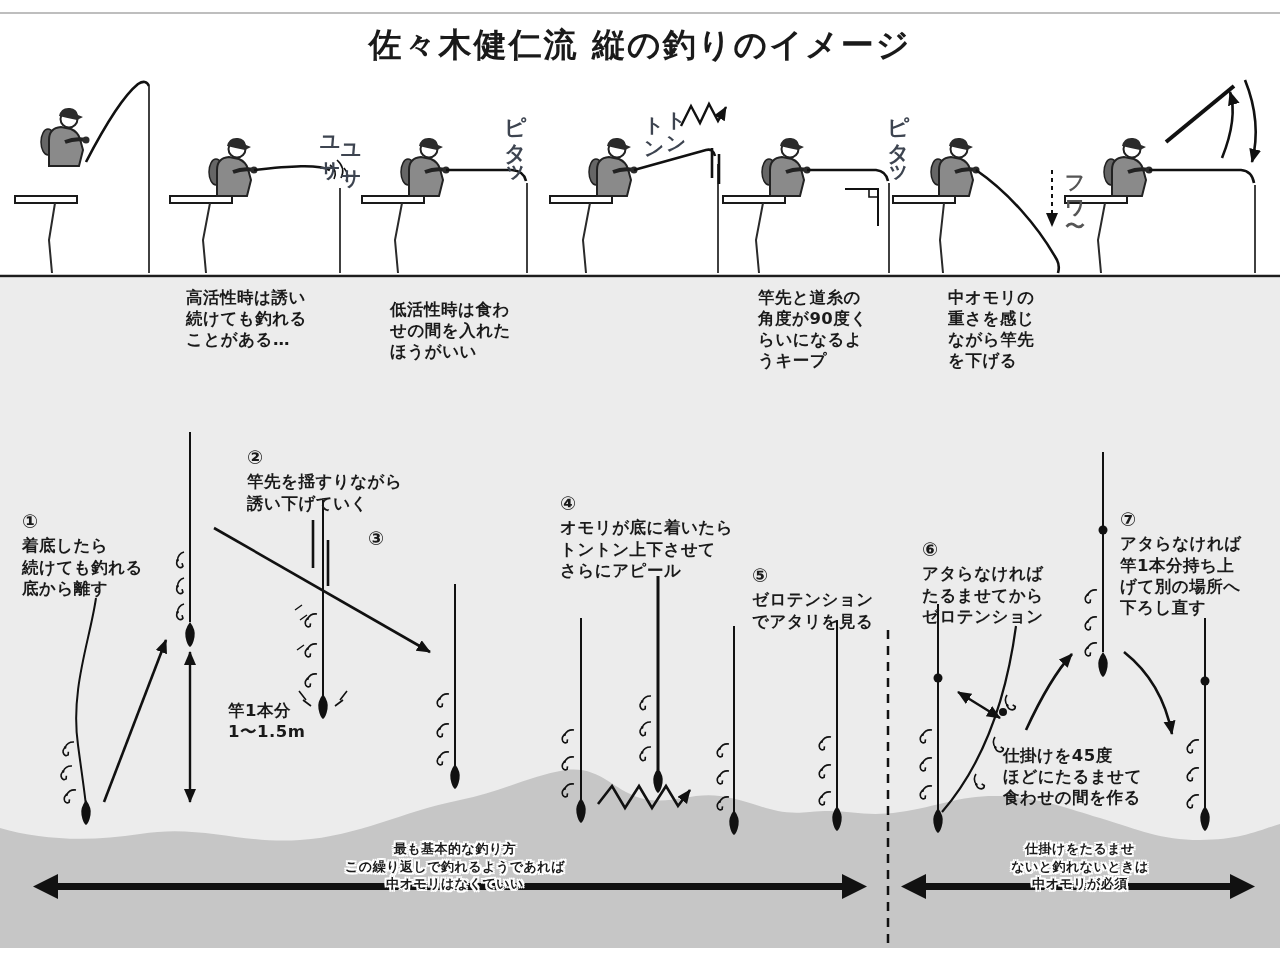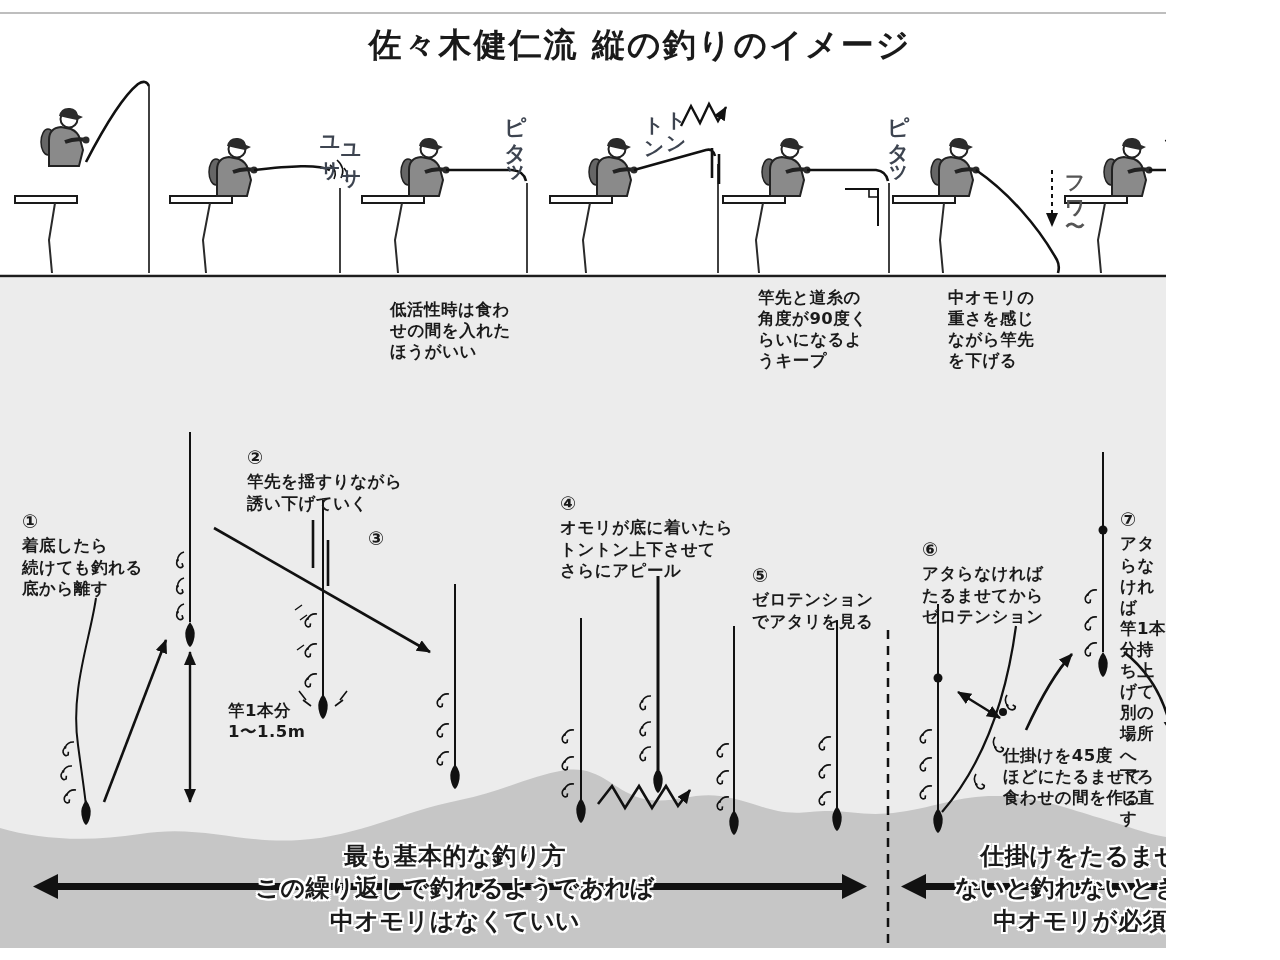--- a/index.html
+++ b/index.html
@@ -1,32 +1,32 @@
 <!DOCTYPE html>
 <html style="--paper: #ffffff; --lower: #ececec; --seabed: #c6c6c6; --ink: #1a1a1a; --sfx: #3d4450;"><head>
 <meta charset="utf-8">
 <style>
   :root{
     --paper:#ffffff; --lower:#ececec; --seabed:#c6c6c6; --ink:#1a1a1a; --sfx:#3d4450;
   }
   html,body{margin:0;padding:0;background:#fff;}
   #stage{
-    position:relative; width:1166px; height:960px; overflow:hidden;
+    position:relative; width:1280px; height:960px; overflow:hidden;
     background:var(--paper);
     font-family:"DejaVu Sans","Liberation Sans",sans-serif;
     color:var(--ink);
   }
   #art{position:absolute;left:0;top:0;}
   .txt{position:absolute; white-space:pre-line; font-weight:bold; line-height:1.28; letter-spacing:0.5px;}
   .title{left:0; top:24px; width:1280px; text-align:center; font-size:33px; letter-spacing:2px;}
   .note{font-size:16.5px;}
   .stepnum{display:block; font-size:19px; margin-bottom:2px;}
   .v{writing-mode:vertical-rl; text-orientation:upright; font-size:20px; color:var(--sfx); letter-spacing:2px;}
   .cap{
-    font-size:24px; text-align:center; line-height:1.35;
+    font-size:13px; text-align:center; line-height:1.35;
     text-shadow:-2px 0 #fff,2px 0 #fff,0 -2px #fff,0 2px #fff,-2px -2px #fff,2px 2px #fff,2px -2px #fff,-2px 2px #fff;
   }
 </style>
 </head>
 <body>
 
 <div id="stage">
 
   <svg id="art" width="1280" height="960" viewBox="0 0 1280 960">
     <defs>
@@ -315,20 +315,23 @@
   <div class="txt title">佐々木健仁流 縦の釣りのイメージ</div>
 
   <div class="txt v" style="left:317px; top:123px;">ユサ</div>
   <div class="txt v" style="left:338px; top:131px;">ユサ</div>
   <div class="txt v" style="left:501px; top:100px; font-size:22px;">ピタッ</div>
   <div class="txt v" style="left:641px; top:103px;">トン</div>
   <div class="txt v" style="left:663px; top:98px;">トン</div>
   <div class="txt v" style="left:884px; top:100px; font-size:22px;">ピタッ</div>
   <div class="txt v" style="left:1062px; top:162px; color:#555;">フワ〜</div>
 
+  <div class="txt note" style="left:186px; top:287px;">高活性時は誘い
+続けても釣れる
+ことがある…</div>
   <div class="txt note" style="left:390px; top:287px;margin-top:12px;">低活性時は食わ
 せの間を入れた
 ほうがいい</div>
   <div class="txt note" style="left:758px; top:287px;">竿先と道糸の
 角度が90度く
 らいになるよ
 うキープ</div>
   <div class="txt note" style="left:948px; top:287px;">中オモリの
 重さを感じ
 ながら竿先

